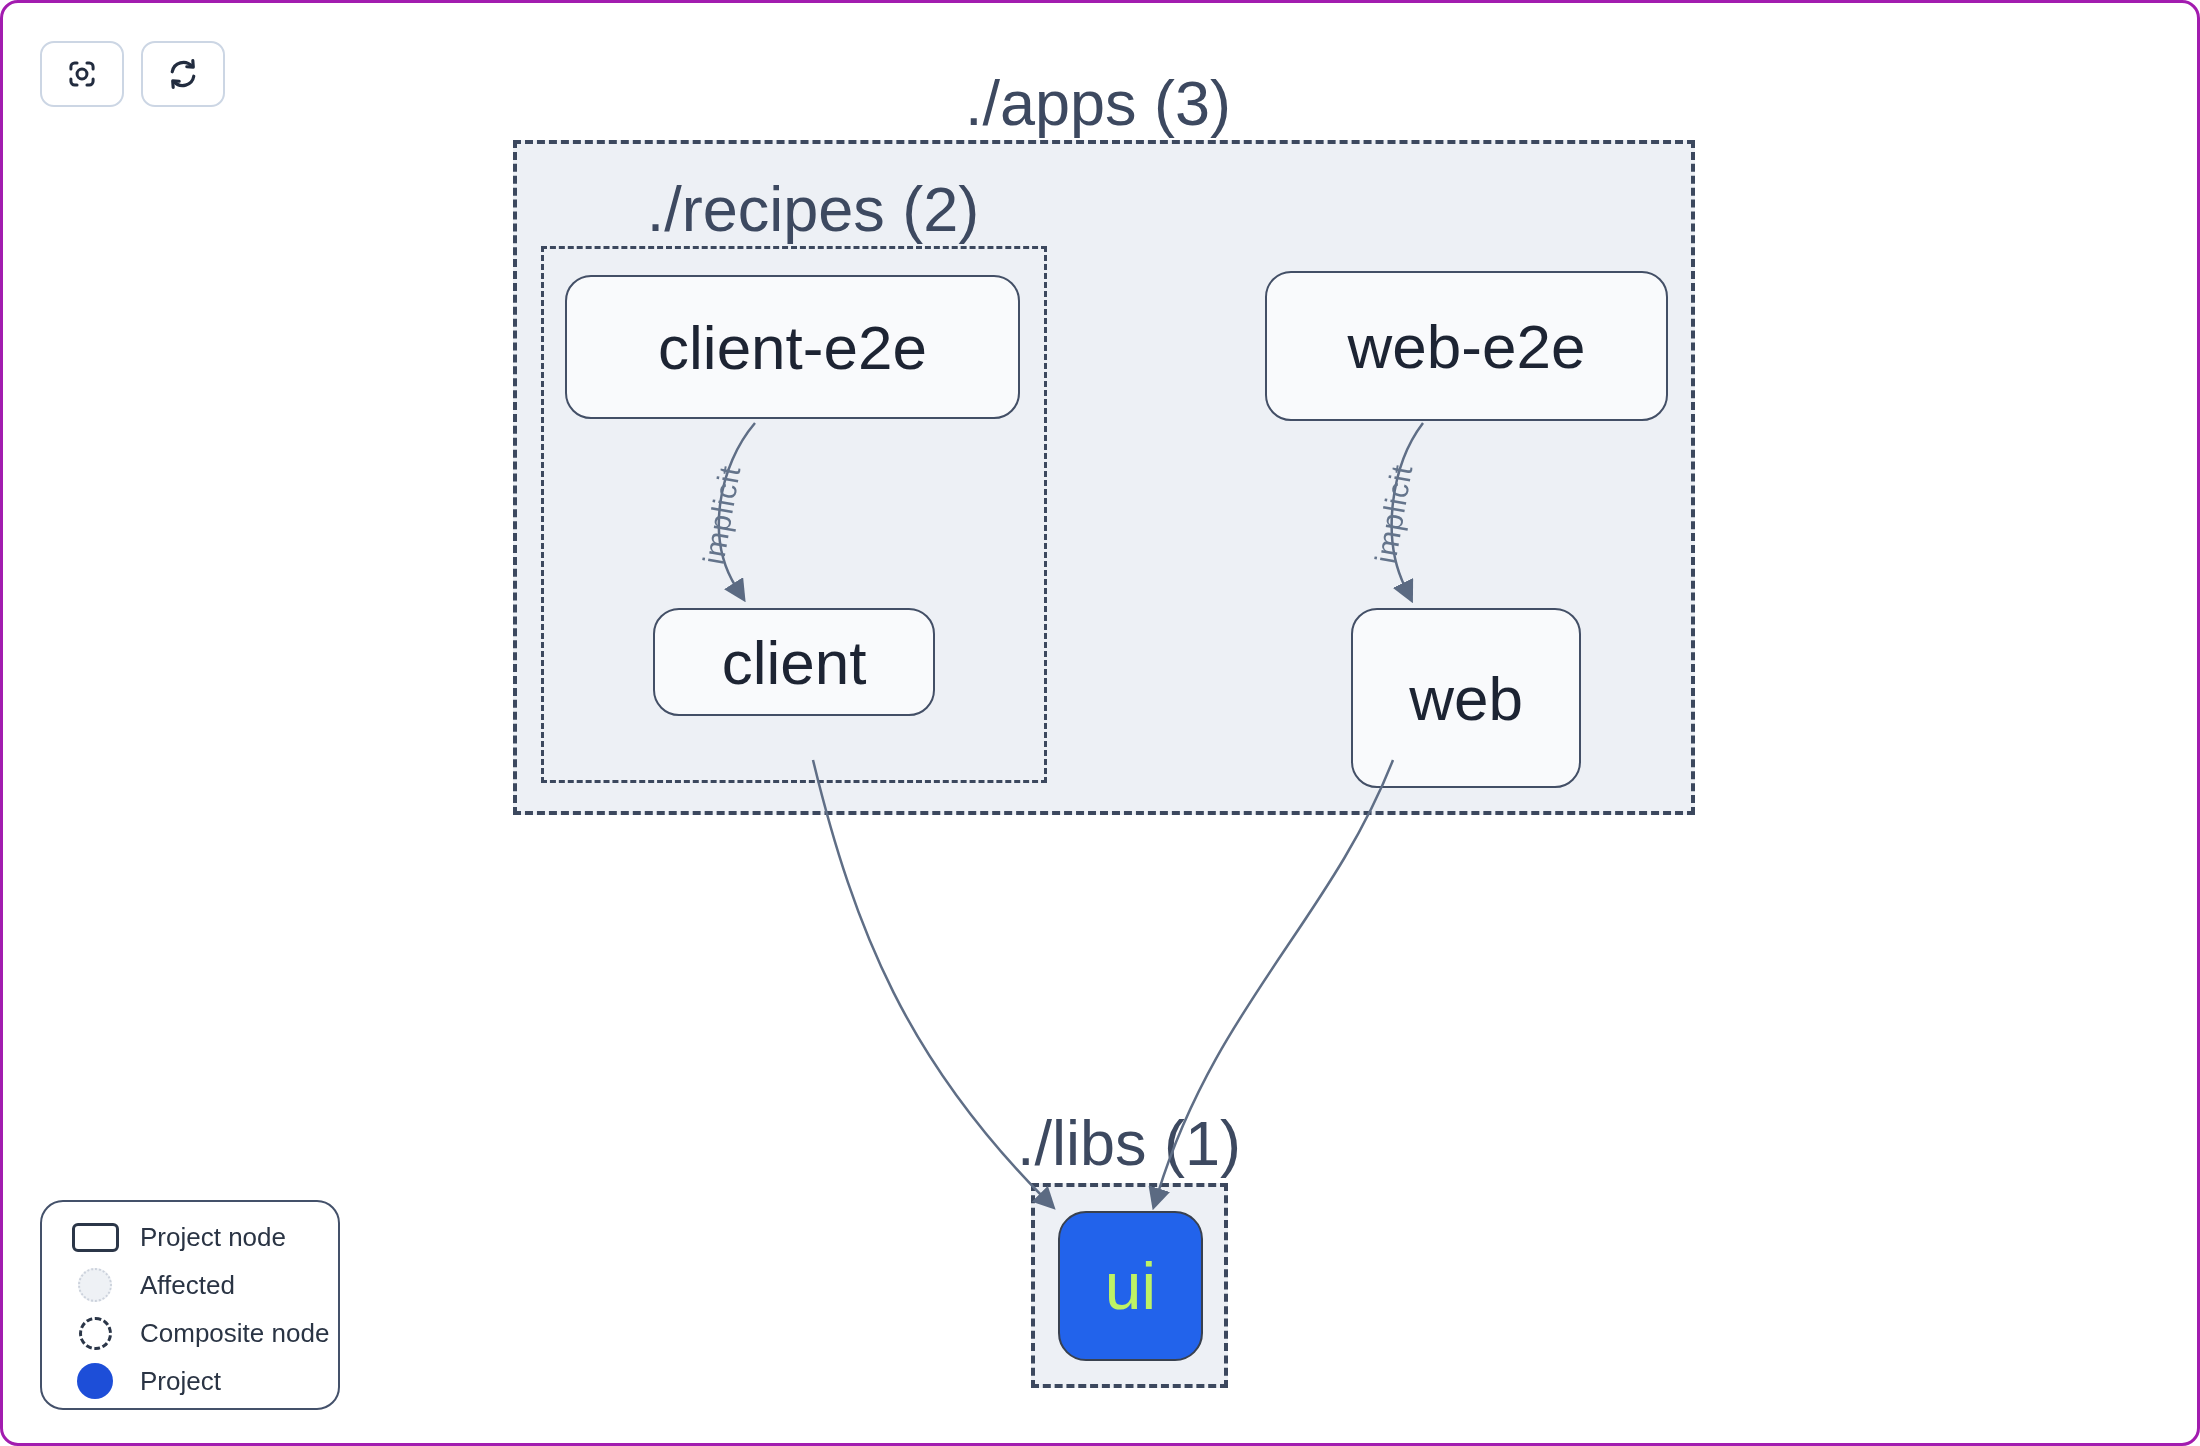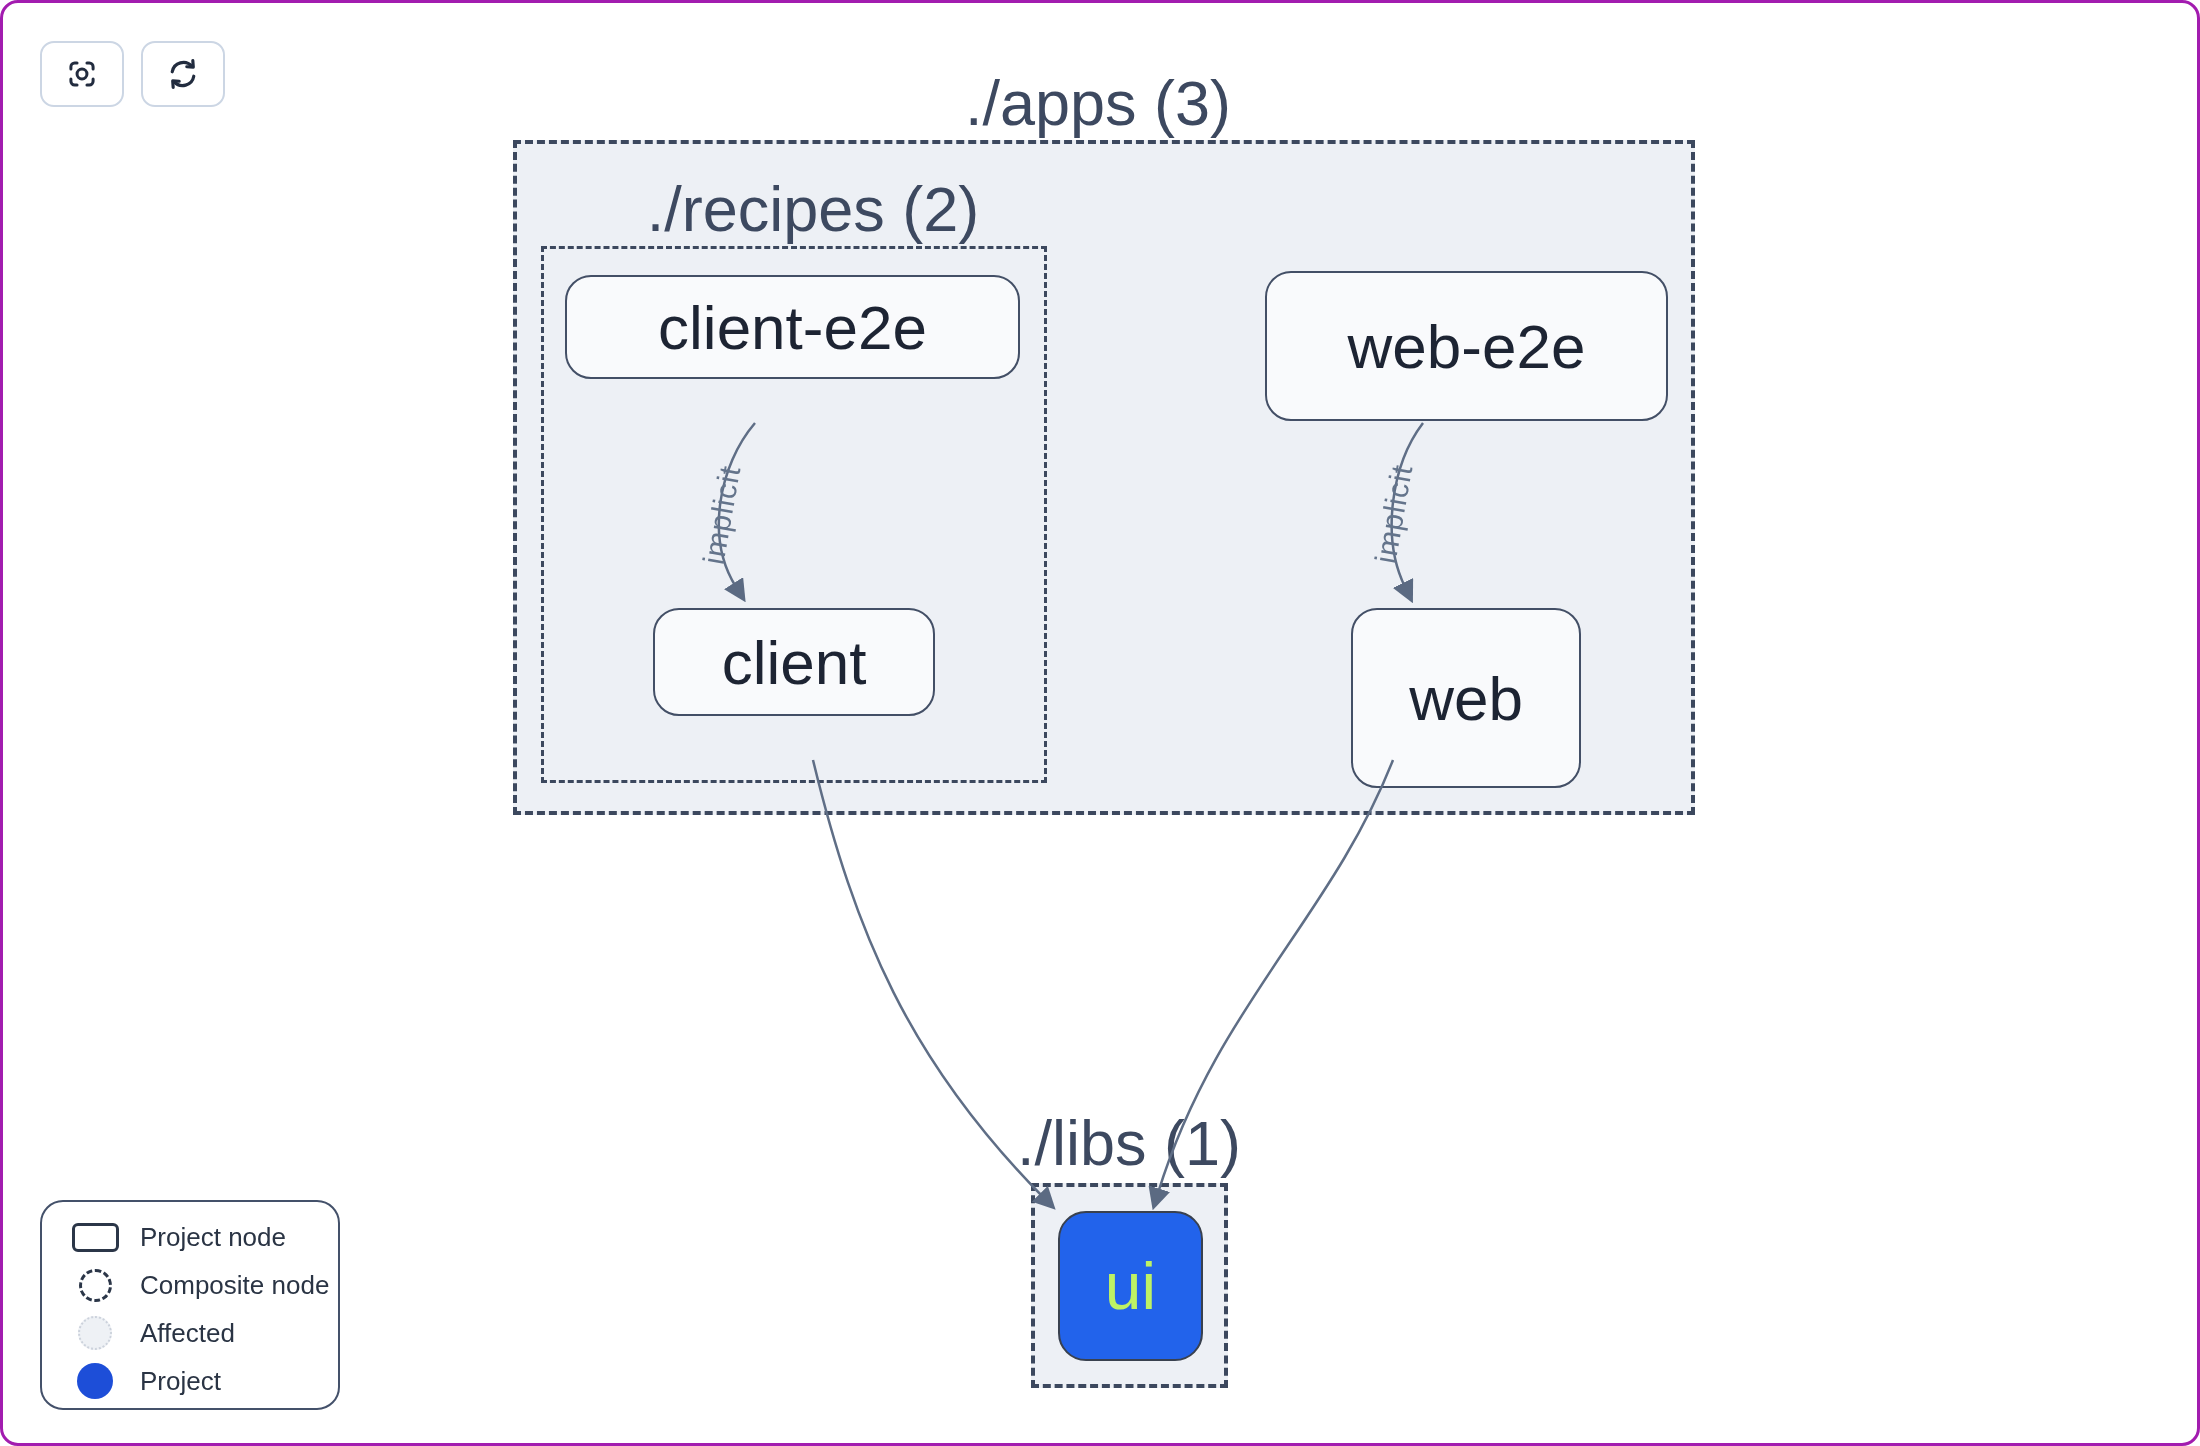--- a/index.html
+++ b/index.html
@@ -73,21 +73,21 @@
 
   <div class="group" style="left:510px;top:137px;width:1182px;height:675px;"></div>
   <div class="group-title" style="left:1095px;top:66px;">./apps (3)</div>
 
   <div class="group thin" style="left:538px;top:243px;width:506px;height:537px;"></div>
   <div class="group-title" style="left:810px;top:172px;">./recipes (2)</div>
 
   <div class="group" style="left:1028px;top:1180px;width:197px;height:205px;"></div>
   <div class="group-title" style="left:1126px;top:1106px;">./libs (1)</div>
 
-  <div class="node" style="left:562px;top:272px;width:455px;height:104px;">client-e2e</div>
+  <div class="node" style="left:562px;top:272px;width:455px;height:144px;">client-e2e</div>
   <div class="node" style="left:1262px;top:268px;width:403px;height:150px;">web-e2e</div>
   <div class="node" style="left:650px;top:605px;width:282px;height:108px;">client</div>
   <div class="node" style="left:1348px;top:605px;width:230px;height:180px;">web</div>
   <div class="node touched" style="left: 1055px; top: 1208px; width: 145px; height: 150px; background: rgb(34, 99, 235);">ui</div>
 
   <svg class="edges" viewBox="0 0 2200 1446">
     <defs>
       <marker id="arrow" viewBox="0 0 10 10" refX="2" refY="5" markerWidth="9" markerHeight="9" orient="auto-start-reverse">
         <path d="M 0 0 L 10 5 L 0 10 z" fill="#5b6a82"></path>
       </marker>
@@ -102,29 +102,29 @@
 
   <div class="legend">
     <div class="legend-row">
       <span class="legend-swatch">
           <span class="sw-project"></span>
         </span>
       <span class="legend-label">Project node</span>
     </div>
     <div class="legend-row">
       <span class="legend-swatch">
+          <span class="sw-affected"></span>
+        </span>
+      <span class="legend-label">Affected</span>
+    </div>
+    <div class="legend-row">
+      <span class="legend-swatch">
           <span class="sw-composite"></span>
         </span>
       <span class="legend-label">Composite node</span>
-    </div>
-    <div class="legend-row">
-      <span class="legend-swatch">
-          <span class="sw-affected"></span>
-        </span>
-      <span class="legend-label">Affected</span>
     </div>
     <div class="legend-row">
       <span class="legend-swatch">
           <span class="sw-touched" id="touched-dot" style="background: rgb(29, 78, 216);"></span>
         </span>
       <span class="legend-label">Project</span>
     </div>
   </div>
 
 </div>

